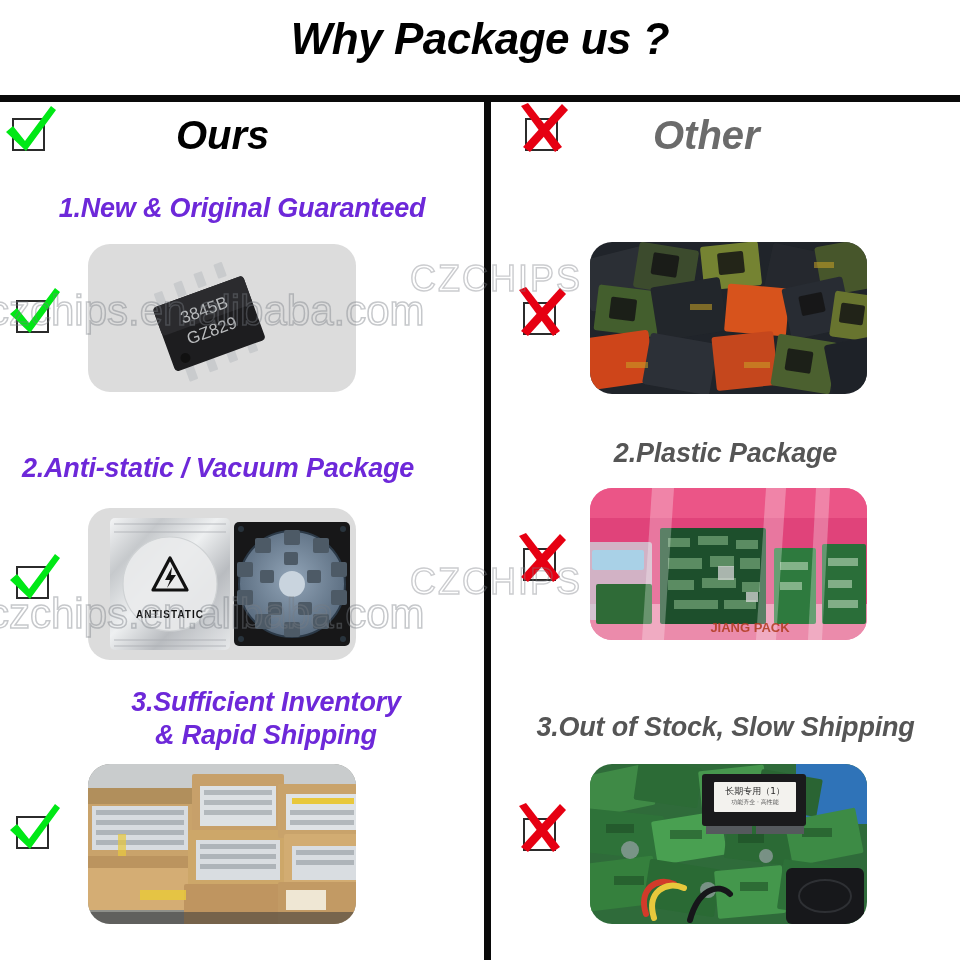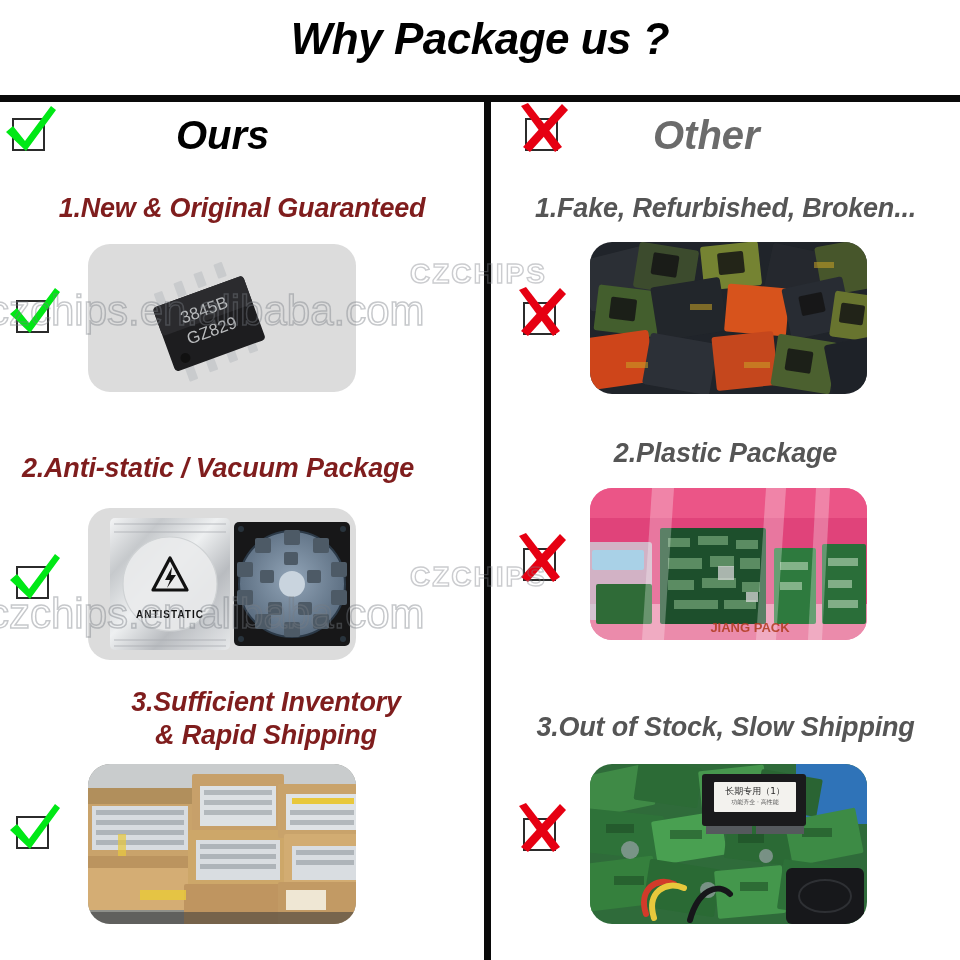--- a/index.html
+++ b/index.html
@@ -40,32 +40,32 @@
   }
   .markbox svg{position:absolute;left:-7px;top:-12px;width:62px;height:62px;overflow:visible;}
 
   
   .row{position:absolute;}
   .row-title{
     position:absolute;width:100%;text-align:center;
     font-size:27px;font-weight:bold;font-style:italic;
     line-height:33px;letter-spacing:-0.2px;white-space:pre-line;
   }
-  .left .row-title{color:#7f1d1d;}
+  .left .row-title{color:#6d28d9;}
   .right .row-title{color:#555555;}
 
   .photo{
     position:absolute;border-radius:22px;overflow:hidden;
   }
   .photo.pad{background:#dcdcdc;}
 
   
   .wm{position:absolute;pointer-events:none;white-space:nowrap;}
   .wm-big{
-    font-size:28px;font-weight:bold;letter-spacing:2px;
+    font-size:36px;font-weight:normal;letter-spacing:2px;
     color:transparent;-webkit-text-stroke:1.4px rgba(125,128,135,.40);
   }
   .wm-url{
     font-size:42px;font-weight:normal;letter-spacing:0px;
     color:transparent;-webkit-text-stroke:1.5px rgba(120,124,132,.42);
   }
 
   
   .scene{position:absolute;left:0;top:0;width:100%;height:100%;}
 </style>
@@ -125,21 +125,20 @@
           <rect x="72" y="41" width="96" height="30" rx="4" fill="#2b2b2e"></rect>
           <circle cx="86" cy="99" r="5" fill="#111"></circle>
           <text x="120" y="66" font-family="Liberation Sans, sans-serif" font-size="17" fill="#b9bbbd" text-anchor="middle">3845B</text>
           <text x="120" y="88" font-family="Liberation Sans, sans-serif" font-size="17" fill="#b9bbbd" text-anchor="middle">GZ829</text>
         </g>
       </svg>
     </div>
   </div>
 
   <div class="row right" style="left:491px;top:192px;width:469px;height:225px;">
-    <div class="row-title" style="left:0;top:0;">1.Fake, Refurbished, Broken...</div>
     <div class="markbox" style="left:26px;top:104px;">
       <div class="sq"></div>
       <svg viewBox="0 0 62 62" aria-hidden="true">
         <path d="M9 6 L16 3 L50 47 L43 52 Z" fill="#e60012"></path>
           <path d="M50 4 L56 10 L18 52 L11 47 Z" fill="#e60012"></path>
       </svg>
     </div>
     <div class="photo" style="left:99px;top:50px;width:277px;height:152px;">
       <svg class="scene" viewBox="0 0 277 152" preserveAspectRatio="xMidYMid slice" aria-hidden="true">
         <rect width="277" height="152" fill="#20242a"></rect>

